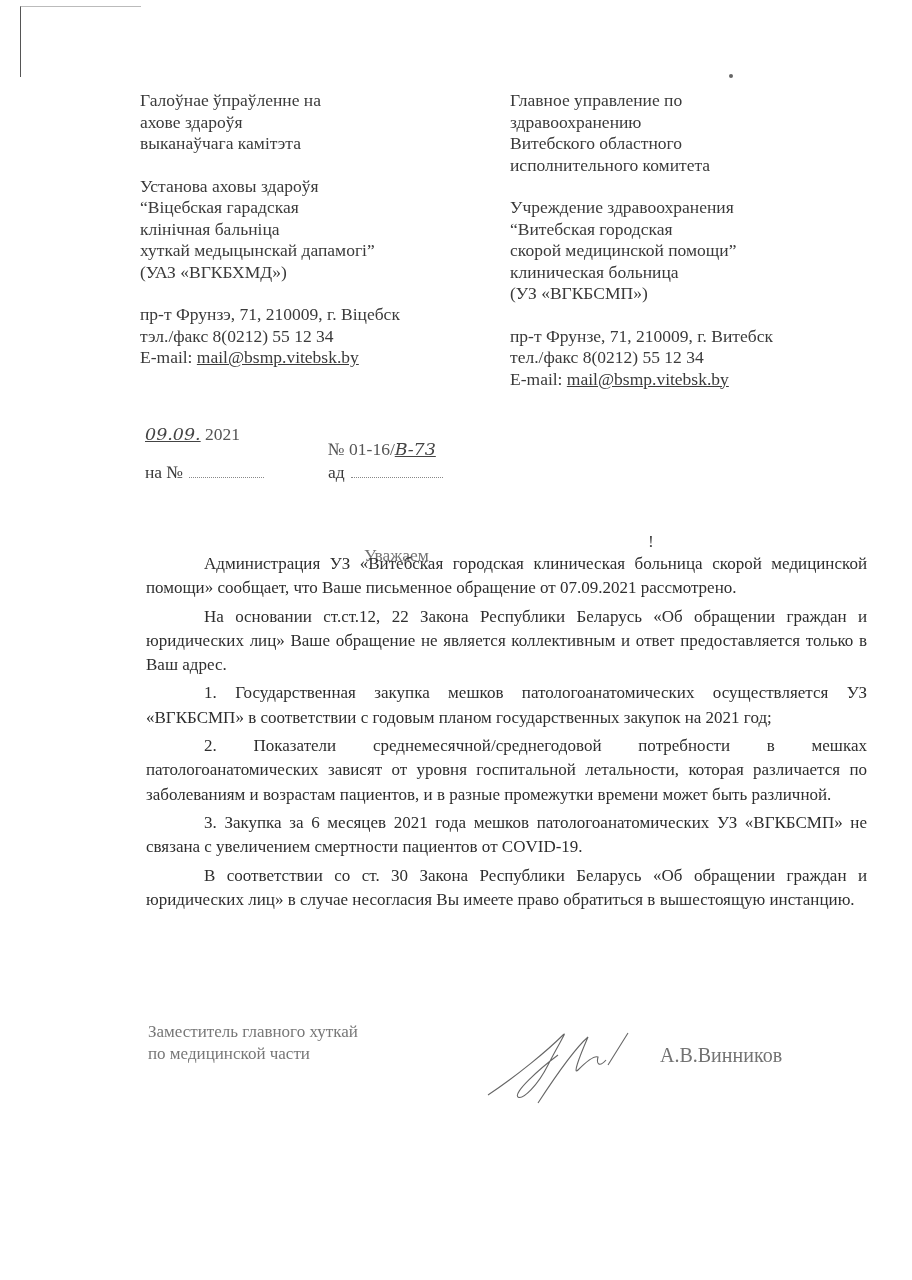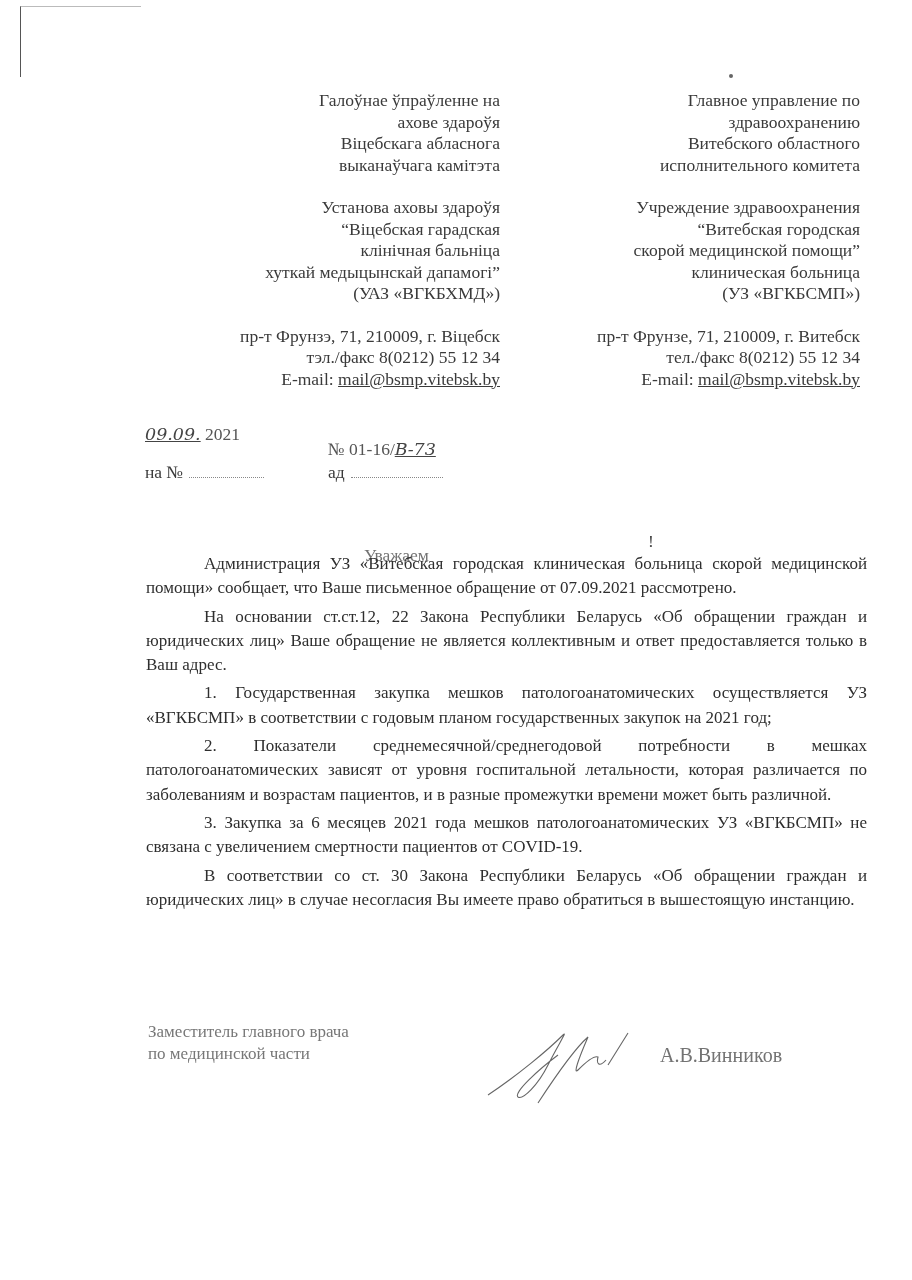--- a/index.html
+++ b/index.html
@@ -1,21 +1,21 @@
 <!DOCTYPE html>
 <html><head>
 <meta charset="utf-8">
 <style>
   html, body { margin: 0; padding: 0; background: #ffffff; }
   body { width: 912px; height: 1280px; position: relative; overflow: hidden;
          font-family: "Liberation Serif", serif; color: #2a2a2a; }
   .corner { position: absolute; left: 20px; top: 6px; width: 120px; height: 70px;
             border-left: 1px solid #555; border-top: 1px solid #bbb; }
   .dot { position: absolute; left: 729px; top: 74px; width: 4px; height: 4px; background: #666; border-radius: 50%; }
-  .col { position: absolute; top: 90px; text-align: right; font-size: 17.5px; line-height: 21.5px; color: #3a3a3a; }
+  .col { position: absolute; top: 90px; text-align: left; font-size: 17.5px; line-height: 21.5px; color: #3a3a3a; }
   .col.left { left: 140px; width: 360px; }
   .col.right { left: 510px; width: 350px; }
   .col .block { margin-bottom: 21px; }
   .col .line { display: block; white-space: nowrap; }
   .col a { color: #3a3a3a; text-decoration: underline; }
   .reg { position: absolute; left: 145px; top: 424px; font-size: 17.5px; color: #555; }
   .reg .hand { font-family: "DejaVu Serif", serif; font-style: italic; color: #444; text-decoration: underline; }
   .reg .num { position: absolute; left: 183px; top: 15px; white-space: nowrap; text-align: right; }
   .reg2 { position: absolute; left: 145px; top: 462px; font-size: 17.5px; color: #3a3a3a; }
   .reg2 .blank { display: inline-block; width: 75px; border-bottom: 1px dotted #888; margin-left: 6px; vertical-align: baseline; }
@@ -33,21 +33,20 @@
 </head>
 <body>
 
 <div class="corner"></div>
 <div class="dot"></div>
 
 <div class="col left">
   <div class="block">
     <span class="line">Галоўнае ўпраўленне на</span>
     <span class="line">ахове здароўя</span>
-    <span class="line">Віцебскага абласнога</span>
     <span class="line">выканаўчага камітэта</span>
   </div>
   <div class="block">
     <span class="line">Установа аховы здароўя</span>
     <span class="line">“Віцебская гарадская</span>
     <span class="line">клінічная бальніца</span>
     <span class="line">хуткай медыцынскай дапамогі”</span>
     <span class="line">(УАЗ «ВГКБХМД»)</span>
   </div>
   <div class="block">
@@ -95,21 +94,21 @@
 <div class="body">
   <p>Администрация УЗ «Витебская городская клиническая больница скорой медицинской помощи» сообщает, что Ваше письменное обращение от 07.09.2021 рассмотрено.</p>
   <p>На основании ст.ст.12, 22 Закона Республики Беларусь «Об обращении граждан и юридических лиц» Ваше обращение не является коллективным и ответ предоставляется только в Ваш адрес.</p>
   <p class="item1">1. Государственная закупка мешков патологоанатомических осуществляется УЗ «ВГКБСМП» в соответствии с годовым планом государственных закупок на 2021 год;</p>
   <p>2. Показатели среднемесячной/среднегодовой потребности в мешках патологоанатомических зависят от уровня госпитальной летальности, которая различается по заболеваниям и возрастам пациентов, и в разные промежутки времени может быть различной.</p>
   <p>3. Закупка за 6 месяцев 2021 года мешков патологоанатомических УЗ «ВГКБСМП» не связана с увеличением смертности пациентов от COVID-19.</p>
   <p>В соответствии со ст. 30 Закона Республики Беларусь «Об обращении граждан и юридических лиц» в случае несогласия Вы имеете право обратиться в вышестоящую инстанцию.</p>
 </div>
 
 <div class="sig-title">
-  <div>Заместитель главного врача</div>
+  <div>Заместитель главного хуткай</div>
   <div>по медицинской части</div>
 </div>
 
 <svg class="signature" viewBox="0 0 160 80">
   <path d="M10 70 C 40 50, 70 25, 85 10 C 90 5, 80 20, 70 40 C 60 60, 45 75, 40 72 C 35 68, 60 45, 80 30 M 60 78 C 75 55, 95 25, 110 12 C 100 35, 95 50, 100 45 C 105 40, 115 30, 120 32 C 118 40, 122 42, 128 35 M 130 40 L 150 8" fill="none" stroke="#666" stroke-width="1.1"></path>
 </svg>
 
 <div class="sig-name">А.В.Винников</div>
 
 </body></html>

